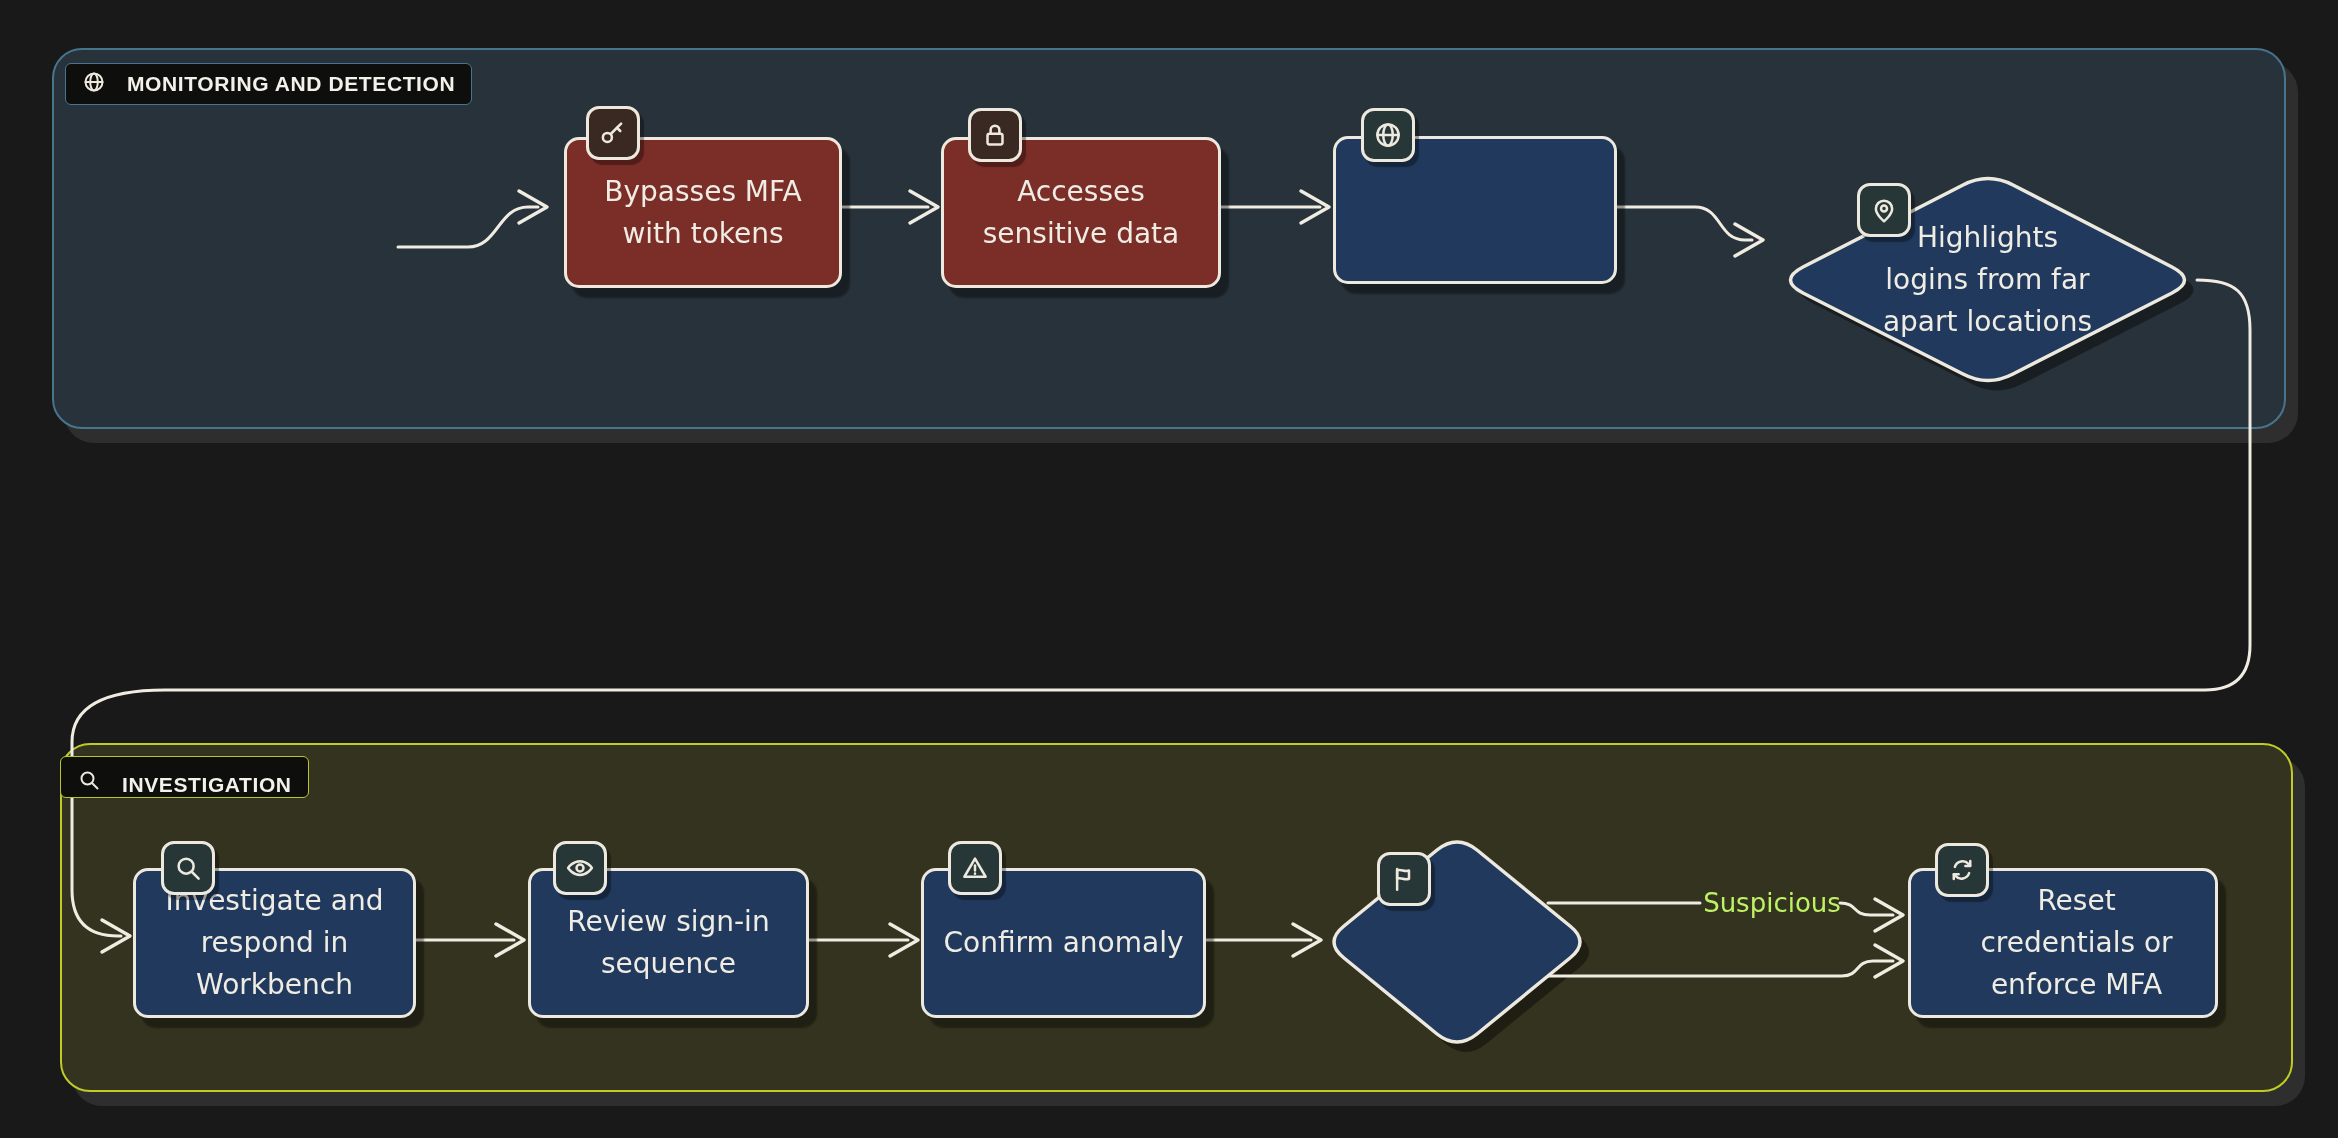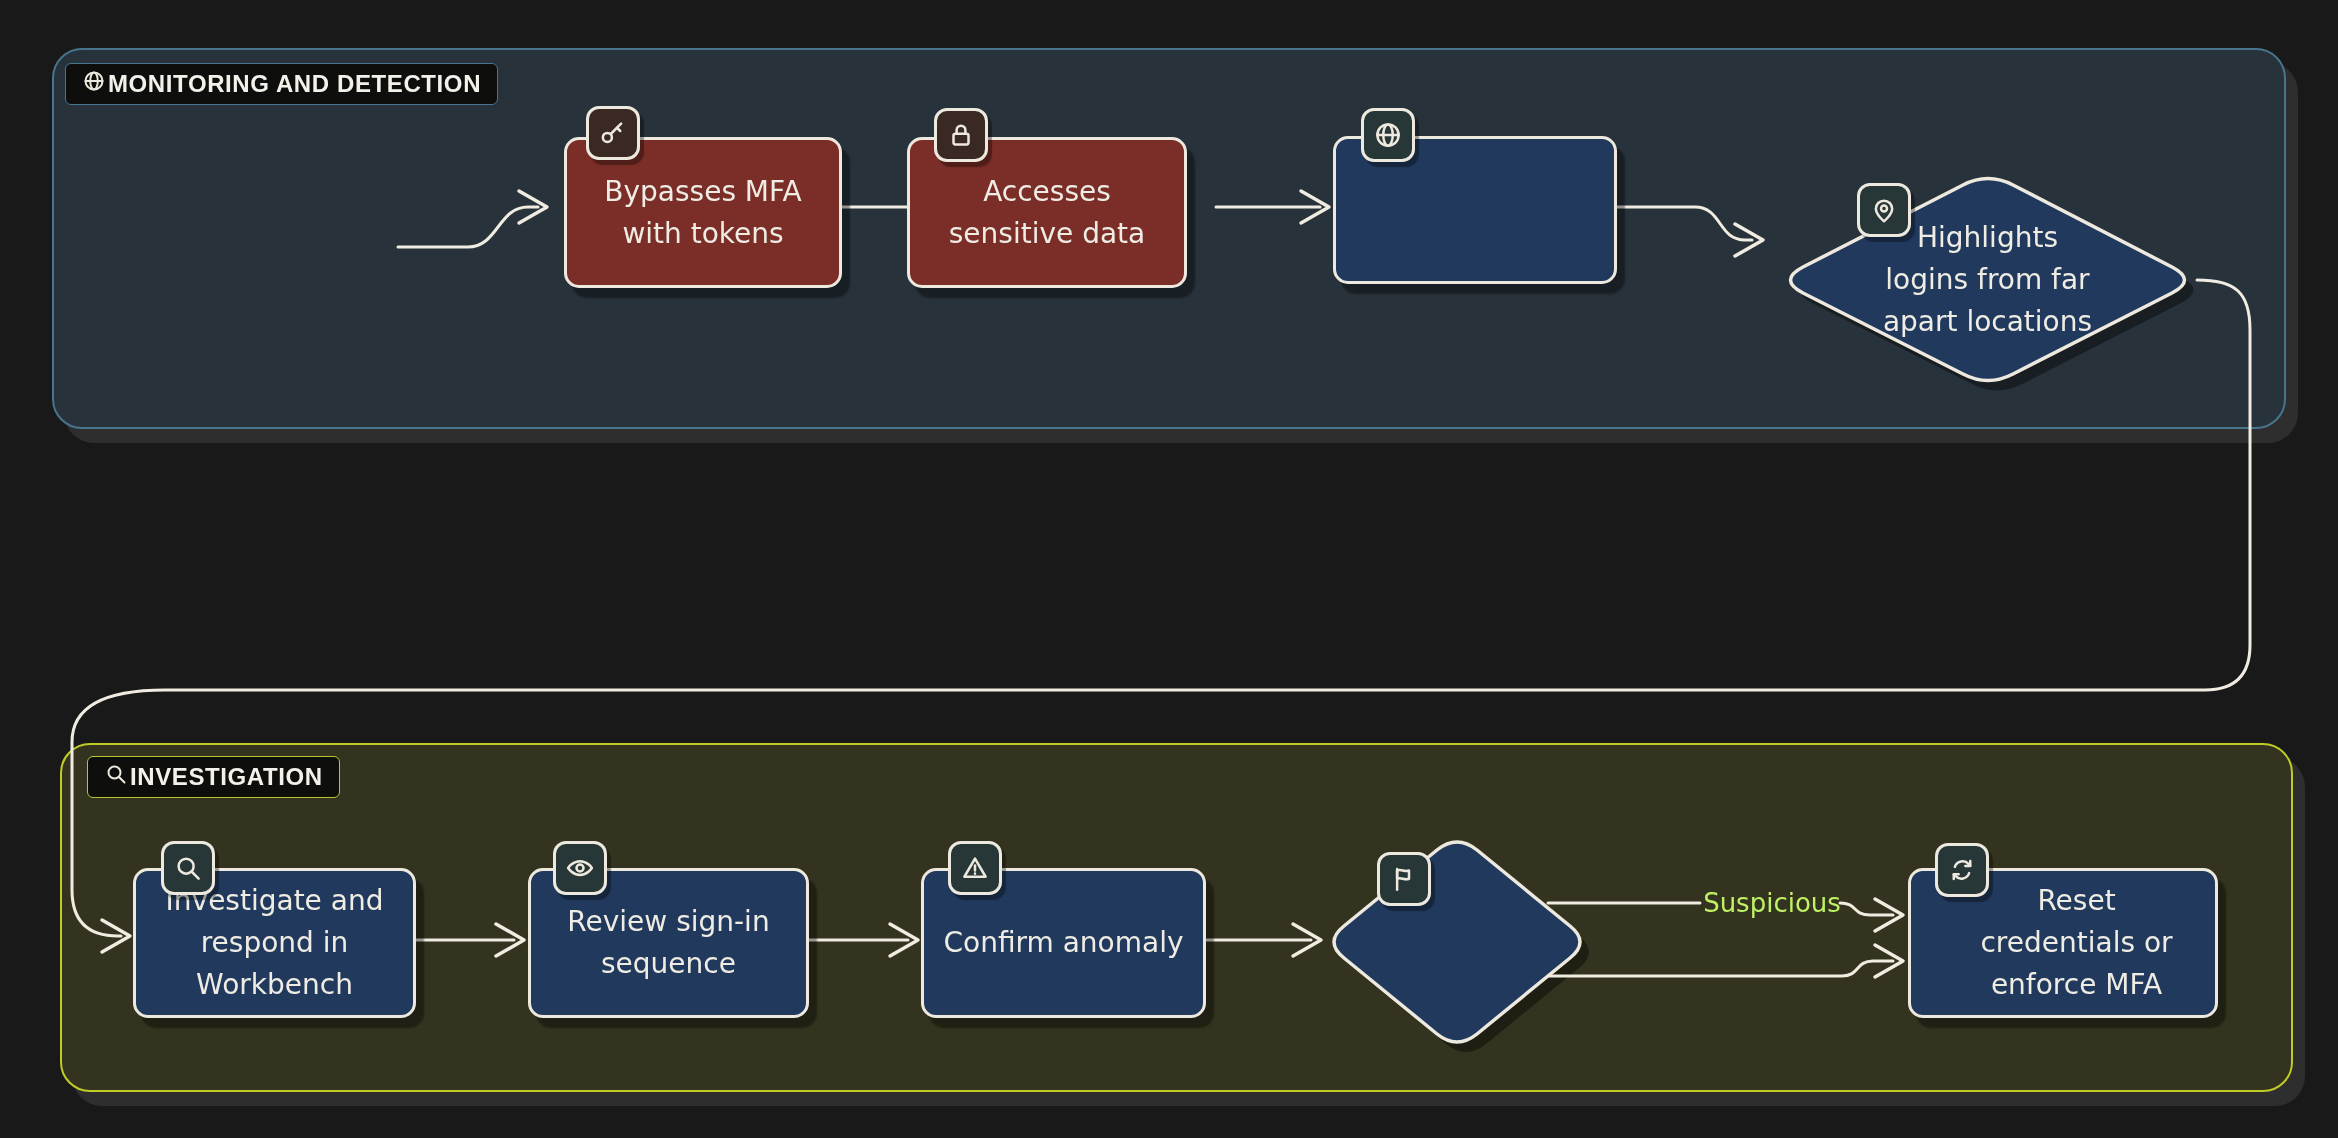--- a/index.html
+++ b/index.html
@@ -9,26 +9,26 @@
   
   .section{position:absolute;border-radius:30px;z-index:1;}
   #sec-monitoring{left:52px;top:48px;width:2230px;height:377px;
     background:#28323a;border:2px solid #47758e;
     box-shadow:12px 14px 0 rgba(125,125,125,0.22);}
   #sec-investigation{left:60px;top:743px;width:2229px;height:345px;
     background:#33331f;border:2px solid #c0cc26;
     box-shadow:12px 14px 0 rgba(125,125,125,0.22);}
 
   
-  .chip{position:absolute;display:inline-flex;align-items:center;gap:2px;
+  .chip{position:absolute;display:inline-flex;align-items:center;gap:21px;
     height:40px;padding:0 16px;background:#0e0e0c;border-radius:6px;
-    color:#f3f1ea;font-family:"Liberation Sans",sans-serif;font-size:24px;font-weight:600;
+    color:#f3f1ea;font-family:"Liberation Sans",sans-serif;font-size:21px;font-weight:600;
     letter-spacing:0.6px;z-index:4;}
   #chip-monitoring{left:65px;top:63px;border:1.5px solid #47758e;}
-  #chip-investigation{left:87px;top:756px;border:1.5px solid #b9c52c;}
+  #chip-investigation{left:60px;top:756px;border:1.5px solid #b9c52c;align-items:flex-end;}
   .chip svg{width:24px;height:24px;}
 
   
   #wires{position:absolute;left:0;top:0;width:2338px;height:1138px;z-index:2;}
   .wire{fill:none;stroke:#f0ece2;stroke-width:3;stroke-linecap:round;}
   .head{fill:none;stroke:#f0ece2;stroke-width:3.5;stroke-linecap:round;stroke-linejoin:round;}
   .diamond-shadow{fill:rgba(0,0,0,0.4);}
   .diamond-shape{fill:#20395c;stroke:#eee9df;stroke-width:3.5;}
 
   
@@ -36,21 +36,21 @@
     z-index:3;border-radius:15px;}
   .node.box{border:3px solid #eee9df;box-shadow:8px 10px 2px rgba(0,0,0,0.38);}
   .node.diamond{background:transparent;border:none;box-shadow:none;}
   .node-label{white-space:pre-line;text-align:center;color:#efece4;
     font-size:28px;line-height:42px;}
   .red{background:#7b2d27;}
   .navy{background:#20395c;}
 
   #n-attacker{left:122px;top:186px;width:278px;height:180px;border-radius:95px;}
   #n-bypass{left:564px;top:137px;width:272px;height:145px;}
-  #n-access{left:907px;top:137px;width:274px;height:145px;justify-content:center;}
+  #n-access{left:941px;top:137px;width:274px;height:145px;justify-content:center;}
   #n-log360{left:1333px;top:136px;width:278px;height:142px;}
   #n-highlight{left:1778px;top:172px;width:419px;height:215px;}
   #n-investigate{left:133px;top:868px;width:277px;height:144px;}
   #n-review{left:528px;top:868px;width:275px;height:144px;}
   #n-confirm{left:921px;top:868px;width:279px;height:144px;}
   #n-mark{left:1324px;top:834px;width:266px;height:216px;}
   #n-reset{left:1908px;top:868px;width:277px;height:144px;padding-left:27px;}
 
   
   .badge{position:absolute;width:48px;height:48px;border-radius:13px;

